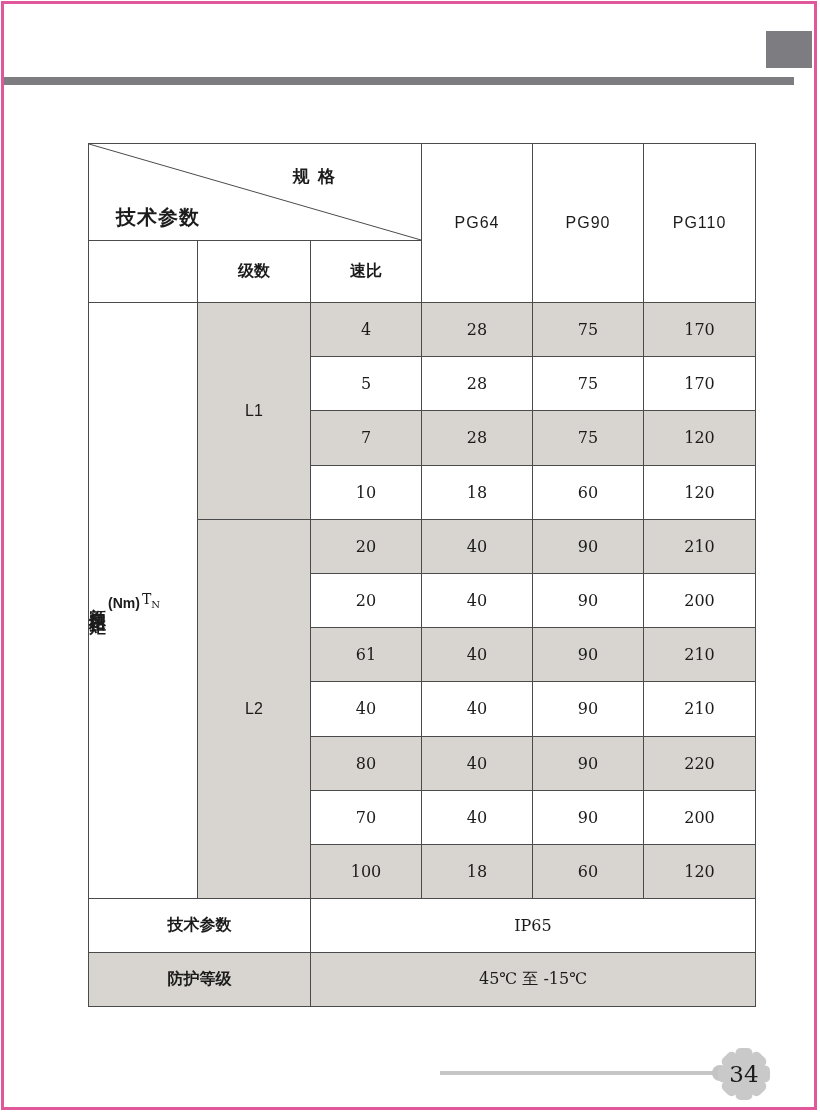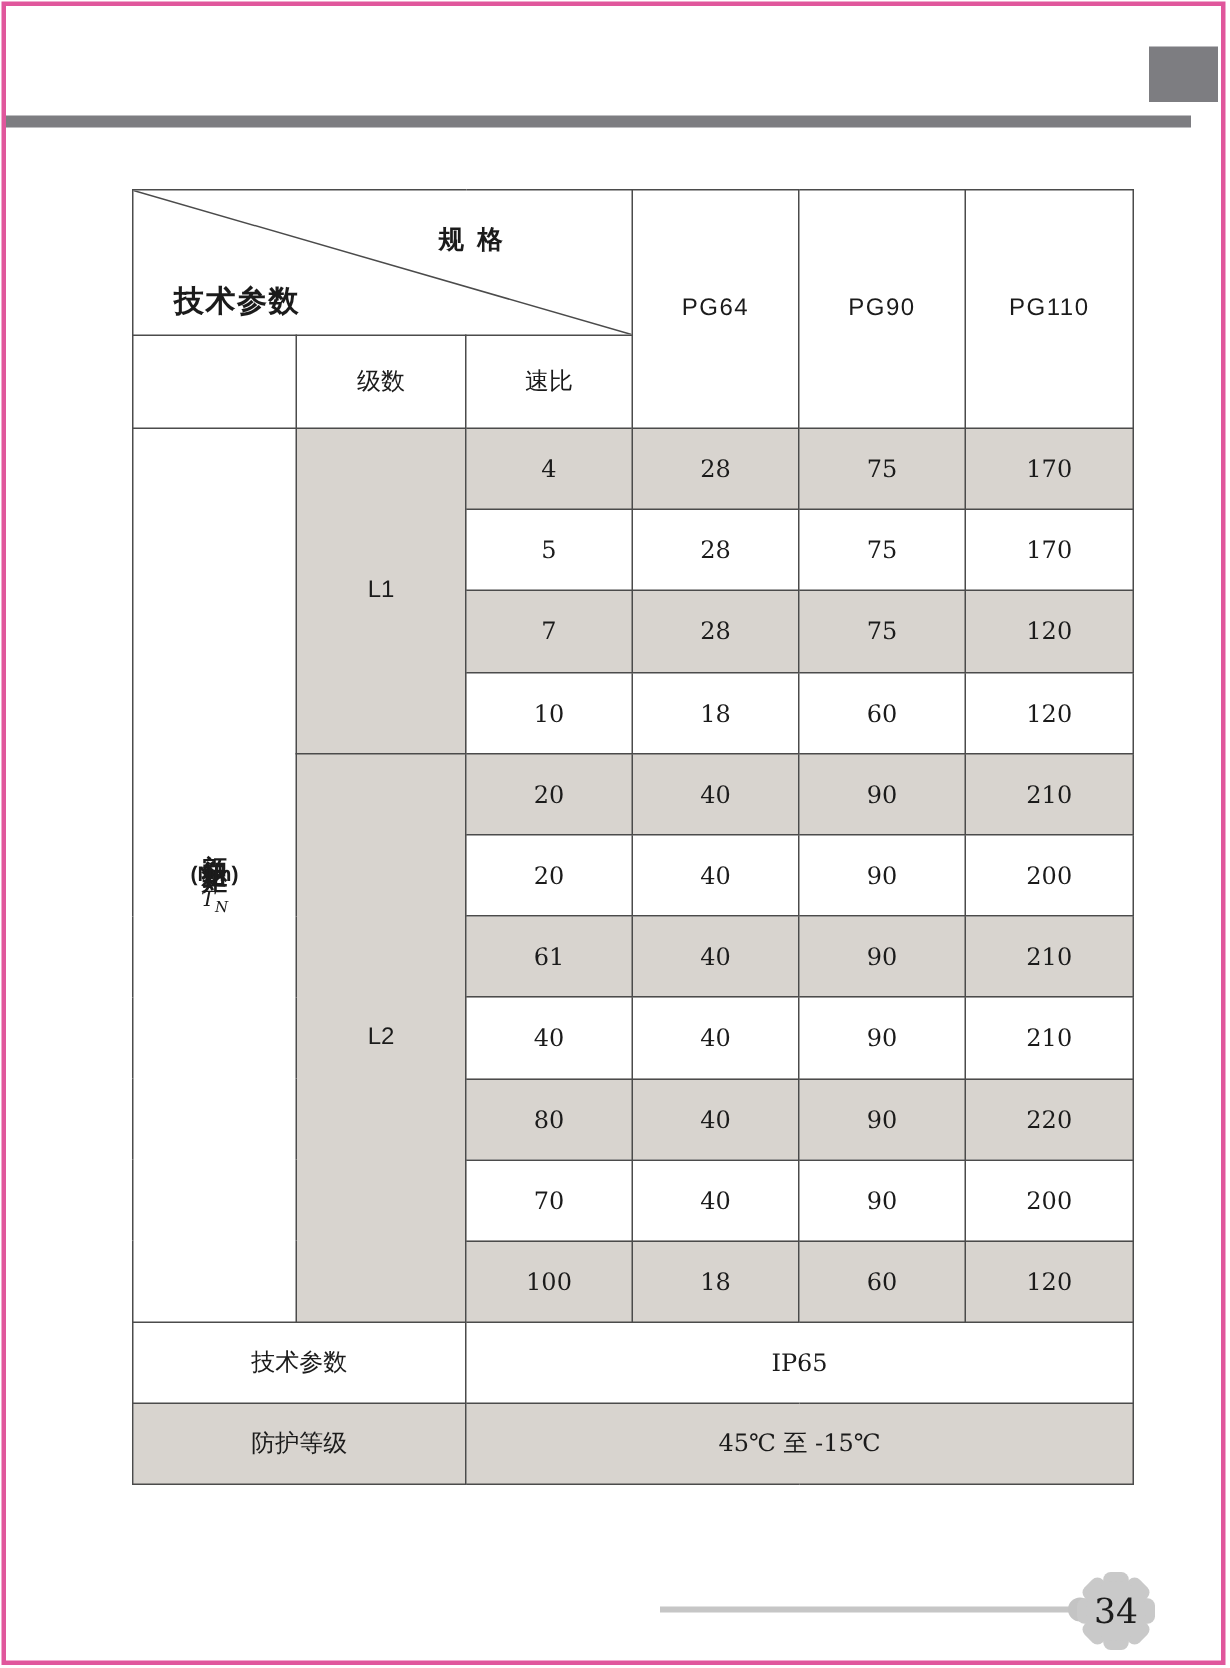--- a/index.html
+++ b/index.html
@@ -16,30 +16,30 @@
     position: absolute; left: 766px; top: 31px; width: 46px; height: 37px;
     background: #7d7d81;
   }
   .hdr-bar {
     position: absolute; left: 4px; top: 77px; width: 790px; height: 8px;
     background: #7d7d81;
   }
 
   
   table.spec {
-    position: absolute; left: 88px; top: 126px;
+    position: absolute; left: 88px; top: 143px;
     border-collapse: collapse; table-layout: fixed; width: 667px;
   }
   table.spec td {
     border: 1px solid #4b4b4b; text-align: center; vertical-align: middle;
     font-size: 16px;
   }
   td.num { font-family: "DejaVu Serif", serif; font-size: 16px; }
   td.colh { font-family: "Liberation Sans", sans-serif; font-size: 17px; letter-spacing: 1px; }
-  td.subh, td.flabel { font-size: 17px; font-weight: 400; margin-top: 32px; }
+  td.subh, td.flabel { font-size: 17px; font-weight: 700; margin-top: 32px; }
   td.stage { font-family: Liberation Sans, sans-serif; font-size: 16px; }
   .g { background: #d8d4cf; }
   tr.hrow1 { height: 97px; }
   tr.hrow2 { height: 62px; }
   tr.drow  { height: 54.2px; }
   tr.frow  { height: 54px; }
 
   
   td.diag { position: relative; padding: 0; }
   td.diag svg.diag-line { position: absolute; left: 0; top: 0; width: 100%; height: 100%; display: block; }
@@ -47,27 +47,27 @@
     position: absolute; left: 68%; top: 22%; transform: translateX(-50%);
     font-size: 17px; font-weight: 600; letter-spacing: 2px; white-space: nowrap;
   }
   td.diag .param-label {
     position: absolute; left: 27px; top: 60px;
     font-size: 20px; font-weight: 600; letter-spacing: 1px; white-space: nowrap;
   }
 
   
   td.vcell { background: #ffffff; }
-  .torque { display: flex; flex-direction: column; align-items: center; justify-content: flex-start; gap: 2px; }
+  .torque { display: flex; flex-direction: row; align-items: center; justify-content: flex-start; gap: 2px; }
   .torque-vert {
     writing-mode: vertical-rl; text-orientation: upright;
     font-size: 17px; font-weight: 600; line-height: 1; letter-spacing: 3px;
   }
   .torque-unit { font-size: 14px; font-weight: 600; margin-top: 4px; }
-  .torque-sym { font-family: "DejaVu Serif", serif; font-style: italic; font-size: 14px; }
+  .torque-sym { font-family: "DejaVu Serif", serif; font-size: 14px; }
   .torque-sym sub { font-size: 10px; }
 
   
   .foot-line { position: absolute; left: 440px; top: 1071px; width: 276px; height: 4px; background: #c6c6c6; }
   .foot-dot  { position: absolute; left: 712px; top: 1065px; width: 16px; height: 16px; border-radius: 50%; background: #c4c4c4; }
   .gear-wrap { position: absolute; left: 716px; top: 1046px; width: 56px; height: 56px; }
   .gear-wrap svg { display: block; }
   .gear-wrap text {
     font-family: "DejaVu Serif", serif; font-size: 23px; fill: #1c1c1c;
   }

